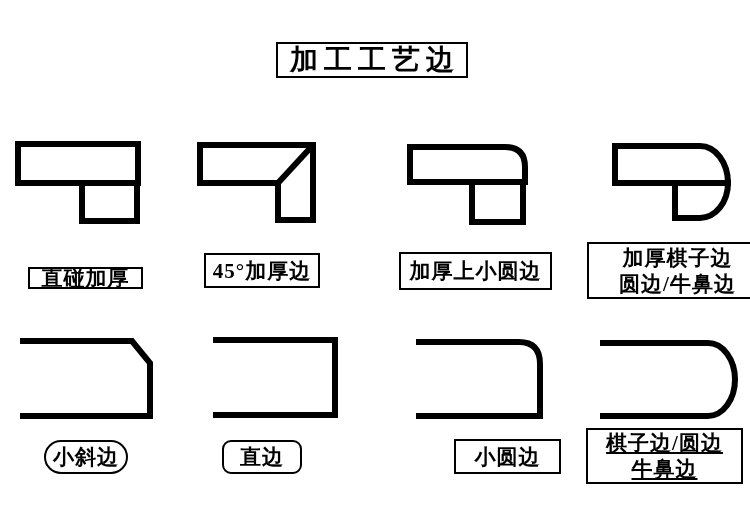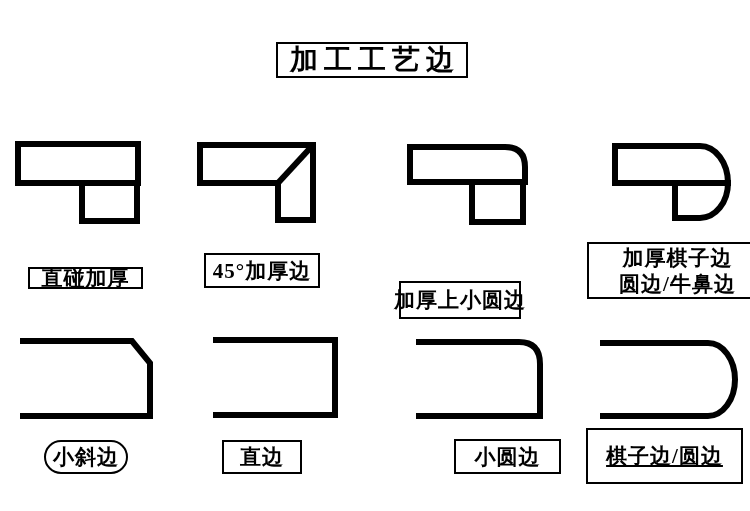--- a/index.html
+++ b/index.html
@@ -102,21 +102,21 @@
   <div class="label-box" style="left:204px; top:253px; width:116px; height:35px;">
     <span class="lbl">45°加厚边</span>
   </div>
 
   <div class="figure" style="left:407px; top:144px;">
     <svg width="124" height="84" viewBox="0 0 124 84">
       <path class="stroke" d="M3,38 V3 H98 Q118,3 118,23 V38 Z"></path>
       <rect class="stroke" x="65" y="38" width="51" height="40"></rect>
     </svg>
   </div>
-  <div class="label-box" style="left:399px; top:252px; width:122px; height:38px;margin-top:29px;">
+  <div class="label-box" style="left:399px; top:252px; width:153px; height:38px;">
     <span class="lbl">加厚上小圆边</span>
   </div>
 
   <div class="figure" style="left:612px; top:143px;">
     <svg width="122" height="82" viewBox="0 0 122 82">
       <path class="stroke" d="M3,40 V3 H88 A28 37 0 0 1 116,40 Z"></path>
       <path class="stroke" d="M63,40 V75 H88 A28 35 0 0 0 116,40 Z"></path>
     </svg>
   </div>
   <div class="label-box" style="left:587px; top:242px; width:181px; height:57px;">
@@ -131,35 +131,36 @@
   </div>
   <div class="label-box" style="left:44px; top:440px; width:84px; height:34px;border-radius:17px;">
     <span class="lbl">小斜边</span>
   </div>
 
   <div class="figure" style="left:210px; top:337px;">
     <svg width="130" height="84" viewBox="0 0 130 84">
       <path class="stroke-open" d="M3,3 H125 V78 H3"></path>
     </svg>
   </div>
-  <div class="label-box" style="left:222px; top:440px; width:80px; height:34px;">
+  <div class="label-box" style="left:222px; top:440px; width:80px; height:34px;border-radius:9px;">
     <span class="lbl">直边</span>
   </div>
 
   <div class="figure" style="left:413px; top:339px;">
     <svg width="134" height="84" viewBox="0 0 134 84">
       <path class="stroke-open" d="M3,3 H106 Q127,3 127,25 V77 H3"></path>
     </svg>
   </div>
   <div class="label-box" style="left:421px; top:439px; width:107px; height:35px;margin-left:33px;">
     <span class="lbl">小圆边</span>
   </div>
 
   <div class="figure" style="left:597px; top:338px;">
     <svg width="142" height="84" viewBox="0 0 142 84">
       <path class="stroke-open" d="M3,5 H111 A27 36.5 0 0 1 111,78 H3"></path>
     </svg>
   </div>
   <div class="label-box" style="left:586px; top:428px; width:157px; height:56px;text-decoration:underline;">
     <span class="lbl">棋子边/圆边</span>
+    <span class="lbl">牛鼻边</span>
   </div>
 
 </div>
 
 </body></html>

